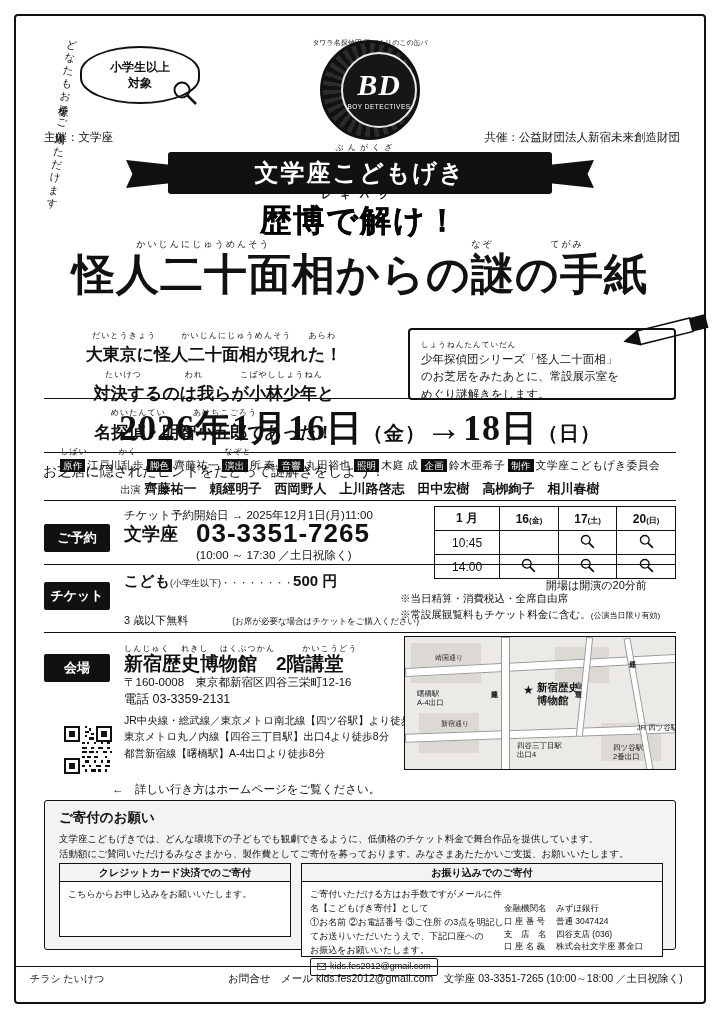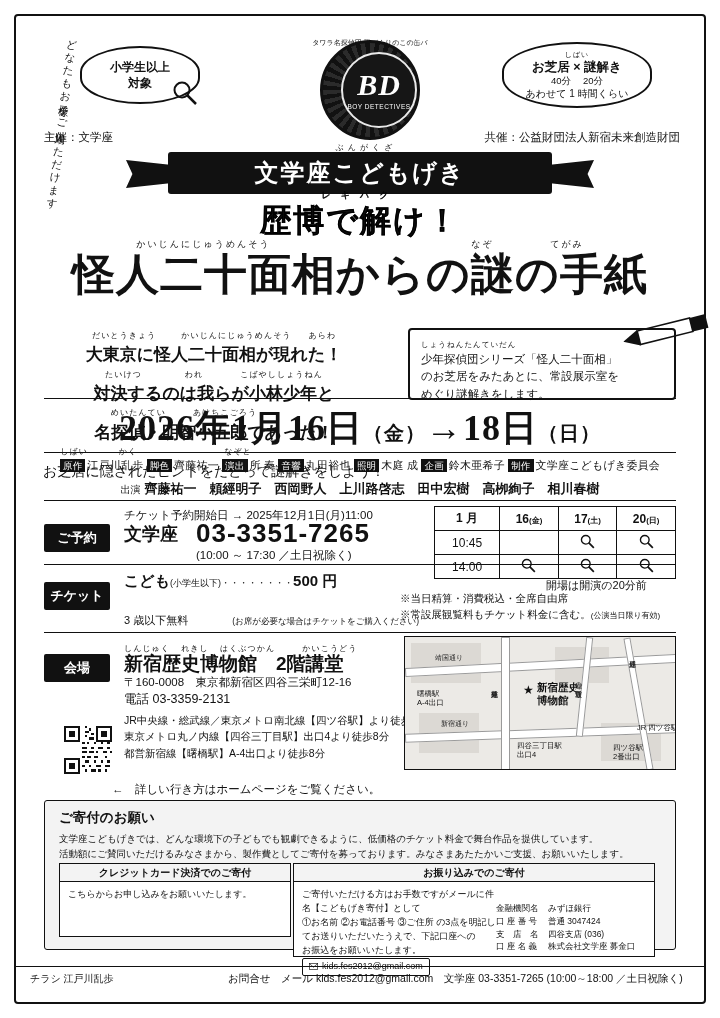--- a/index.html
+++ b/index.html
@@ -228,21 +228,21 @@
   .donate {
     position:absolute; left:44px; top:800px; width:632px; height:150px;
     border:1px solid #111; border-radius:3px; background:#f3f3f3;
   }
   .donate-title { position:absolute; left:14px; top:8px; font-size:13.5px; font-weight:bold;}
   .donate-p1 { position:absolute; left:14px; top:30px; width:604px; font-size:9.5px; line-height:1.6;}
   .dbox {
     position:absolute; top:62px; border:1px solid #111; background:#fff;
   }
   .dbox.l { left:14px; width:232px; height:74px; }
-  .dbox.r { left:248px; width:362px; height:94px; }
+  .dbox.r { left:256px; width:362px; height:94px; }
   .dbox-head {
     height:18px; background:#f3f3f3; border-bottom:1px solid #111;
     font-size:10px; font-weight:bold; display:flex; align-items:center; justify-content:center;font-family:Liberation Serif, serif;
   }
   .dbox-body { padding:6px 8px; font-size:9px; line-height:1.55; }
   .bank {
     position:absolute; right:8px; top:20px; width:150px; font-size:8.5px; line-height:1.5;
   }
   .bank div { display:flex; }
   .bank .k { width:52px; }
@@ -268,31 +268,20 @@
     <div class="bubble">
       <span>小学生以上</span>
       <span>対象</span>
     </div>
     <svg width="26" height="26" viewBox="0 0 26 26" style="position:absolute;left:92px;top:34px">
       <circle cx="10" cy="10" r="7.5" fill="none" stroke="#111" stroke-width="2"></circle>
       <line x1="15" y1="15" x2="24" y2="24" stroke="#111" stroke-width="2.5"></line>
     </svg>
   </div>
 
-  <div class="callout-right">
-    <div class="bubble">
-      <span class="ruby">しばい</span>
-      <span style="font-size:12.5px">お芝居 × 謎解き</span>
-      <div class="ct-row">
-        <span>40分</span>
-        <span>20分</span>
-      </div>
-      <span class="small-line">あわせて 1 時間くらい</span>
-    </div>
-  </div>
 
   <div class="badge-wrap">
     <div class="badge-arc">タワラ名探偵団 手づくりのこの缶バッジをプレゼント!</div>
     <div class="badge-circ">
       <div class="badge-inner">
         <div class="badge-bd">BD</div>
         <div class="badge-sub">BOY DETECTIVES</div>
       </div>
     </div>
   </div>
@@ -593,15 +582,15 @@
           <div>
               <span class="k">口 座 名 義</span>
               <span>株式会社文学座 募金口</span>
             </div>
         </div>
       </div>
     </div>
   </div>
 
   <div class="footer-rule"></div>
-  <div class="footer-l">チラシ 江戸川乱歩</div>
+  <div class="footer-l">チラシ たいけつ</div>
   <div class="footer-r">お問合せ　メール kids.fes2012@gmail.com　文学座 03-3351-7265 (10:00～18:00 ／土日祝除く)</div>
 </div>
 
 </body></html>

